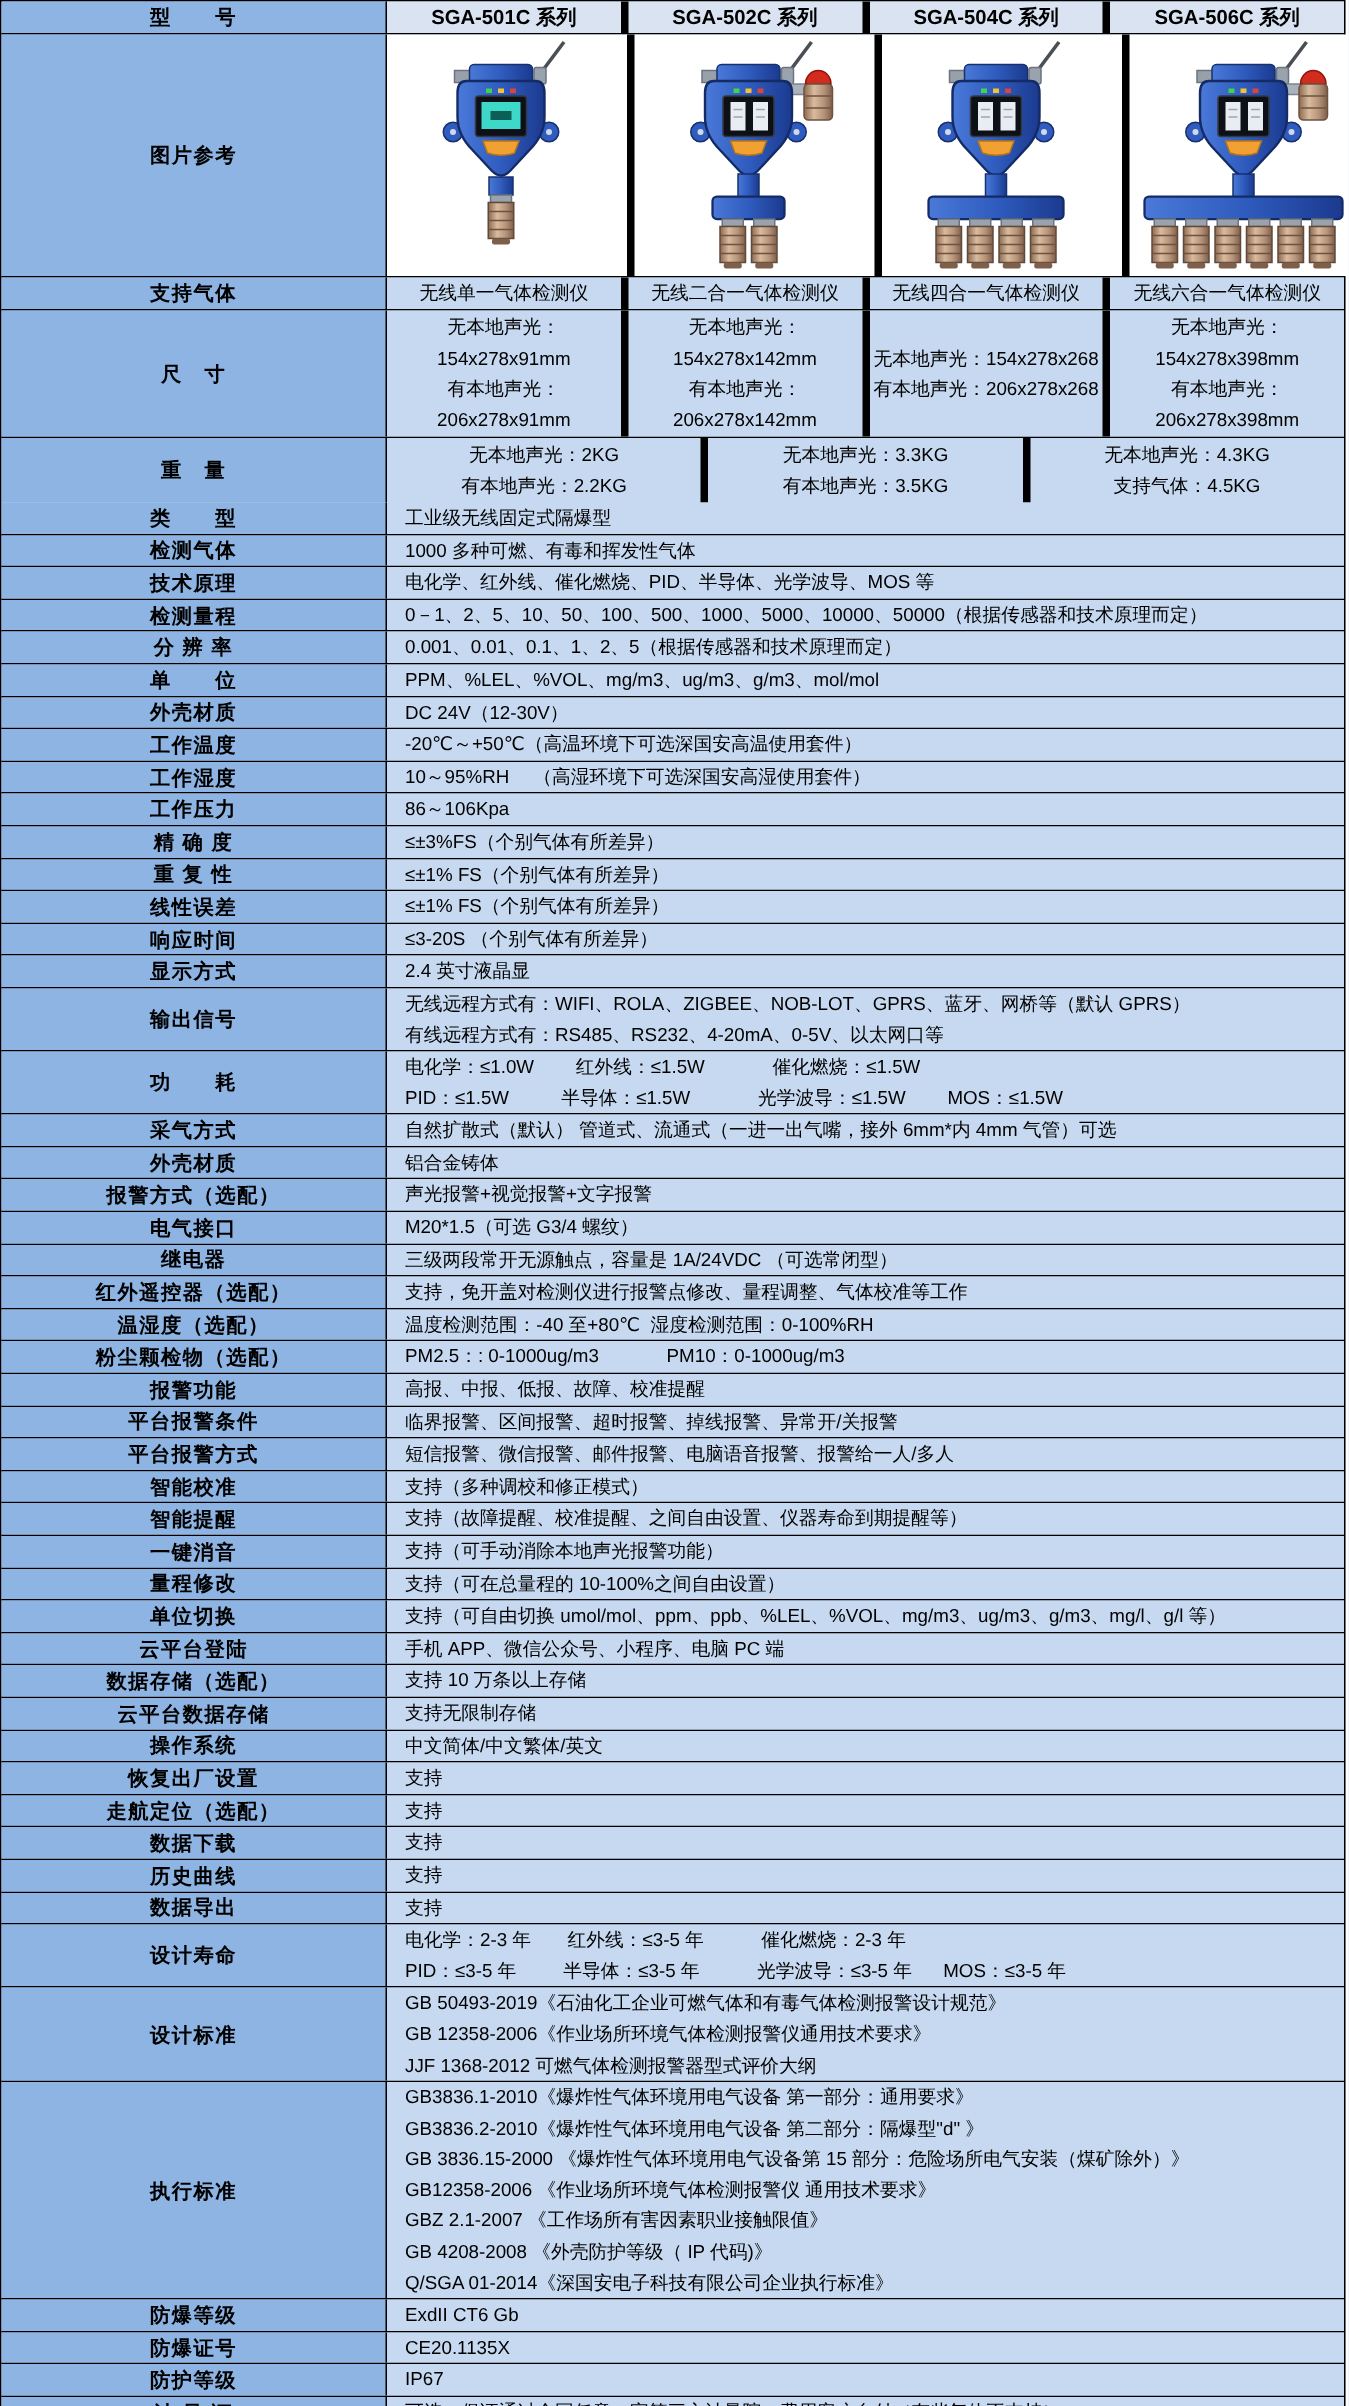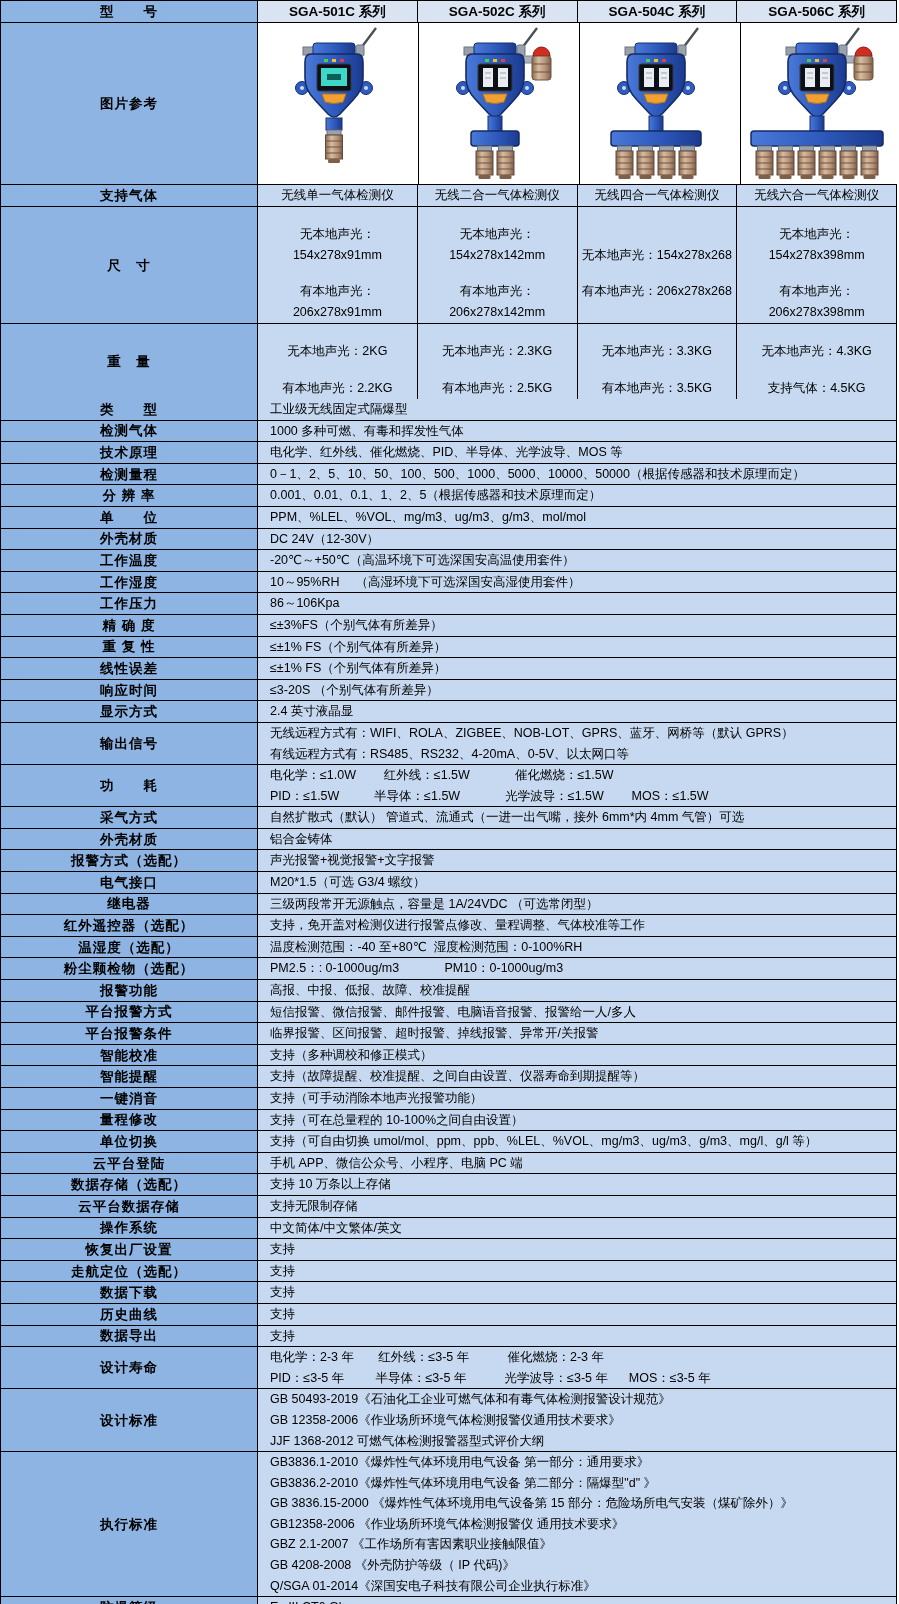--- a/index.html
+++ b/index.html
@@ -19,31 +19,31 @@
     display:flex;align-items:center;justify-content:center;
     text-align:center;
     font-weight:bold;font-size:13.5px;
     letter-spacing:1px;
     padding:1px 20px;box-sizing:border-box;
     line-height:17px;
     white-space:pre-wrap;
   }
   .models{flex:1;display:flex;}
   .cell-model{
-    flex:1;border-left:1px solid #000000;box-sizing:border-box;
+    flex:1;border-left:5px solid #000000;box-sizing:border-box;
     display:flex;flex-direction:column;align-items:center;justify-content:center;
     text-align:center;background:#c6d9f0;
     font-size:12.5px;padding:1px 2px;
   }
   .cell-model:first-child{border-left:none;}
   .header-row .cell-model{background:#d9e3f1;font-weight:bold;font-size:13.5px;min-height:21px;}
   .image-row .cell-model{background:#ffffff;height:161px;justify-content:flex-end;padding:0;}
   .support-row .cell-model{min-height:21px;}
   .two-line .cell-model{min-height:41px;}
-  .two-line .line{line-height:20.5px;margin-top:16px;}
+  .two-line .line{line-height:20.5px;}
   .cell-value{
     flex:1;background:#c6d9f0;
     display:flex;flex-direction:column;justify-content:center;
     padding:0 8px 0 12px;box-sizing:border-box;
     min-height:20.5px;
   }
   .line{font-size:12.5px;line-height:20.6px;white-space:pre-wrap;}
   svg{display:block;}
 </style>
 </head>
@@ -339,24 +339,20 @@
   </div>
 
   <div class="row two-line">
     <div class="cell-label">重　量</div>
     <div class="models" id="weight-cells">
         <div class="cell-model">
           <div class="line">无本地声光：2KG</div>
           <div class="line">有本地声光：2.2KG</div>
         </div>
         <div class="cell-model">
-          <div class="line">无本地声光：2.3KG</div>
-          <div class="line">有本地声光：2.5KG</div>
-        </div>
-        <div class="cell-model">
           <div class="line">无本地声光：3.3KG</div>
           <div class="line">有本地声光：3.5KG</div>
         </div>
         <div class="cell-model">
           <div class="line">无本地声光：4.3KG</div>
           <div class="line">支持气体：4.5KG</div>
         </div>
       </div>
   </div>
 
@@ -513,29 +509,29 @@
           <div class="line">PM2.5：: 0-1000ug/m3             PM10：0-1000ug/m3</div>
         </div>
       </div>
       <div class="row">
         <div class="cell-label">报警功能</div>
         <div class="cell-value">
           <div class="line">高报、中报、低报、故障、校准提醒</div>
         </div>
       </div>
       <div class="row">
+        <div class="cell-label">平台报警条件</div>
+        <div class="cell-value">
+          <div class="line">临界报警、区间报警、超时报警、掉线报警、异常开/关报警</div>
+        </div>
+      </div>
+      <div class="row">
         <div class="cell-label">平台报警方式</div>
         <div class="cell-value">
           <div class="line">短信报警、微信报警、邮件报警、电脑语音报警、报警给一人/多人</div>
-        </div>
-      </div>
-      <div class="row">
-        <div class="cell-label">平台报警条件</div>
-        <div class="cell-value">
-          <div class="line">临界报警、区间报警、超时报警、掉线报警、异常开/关报警</div>
         </div>
       </div>
       <div class="row">
         <div class="cell-label">智能校准</div>
         <div class="cell-value">
           <div class="line">支持（多种调校和修正模式）</div>
         </div>
       </div>
       <div class="row">
         <div class="cell-label">智能提醒</div>

